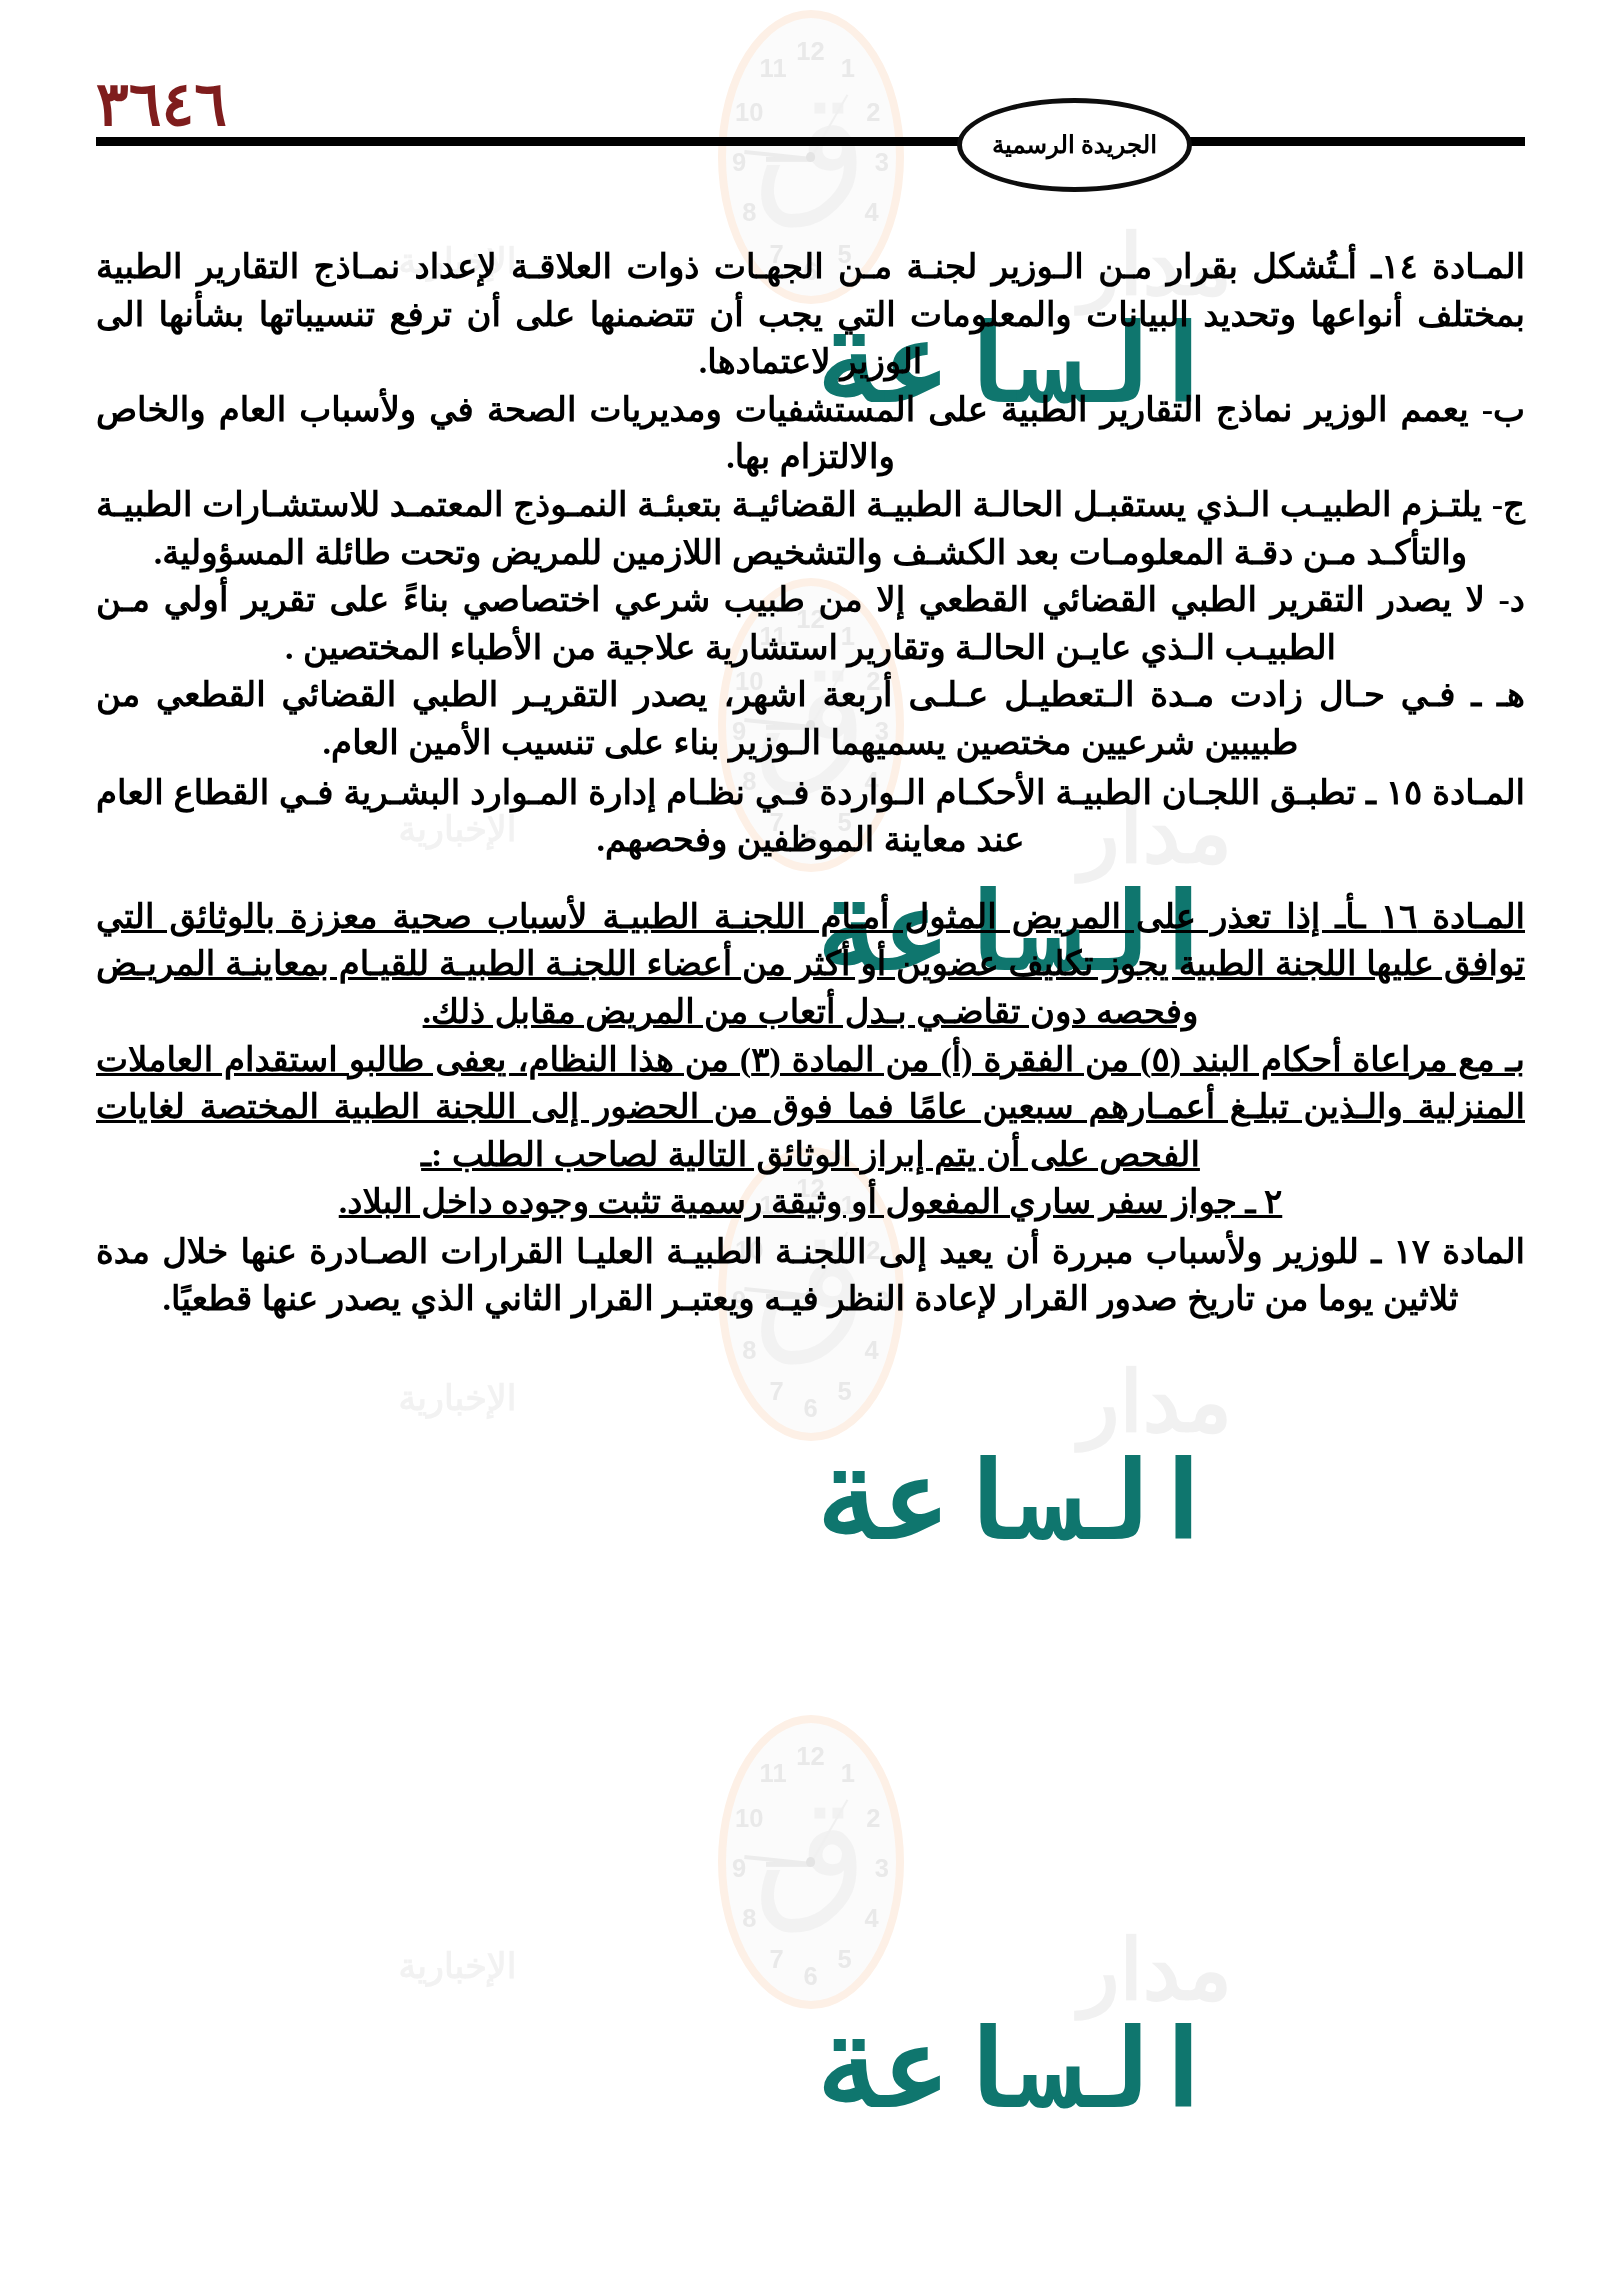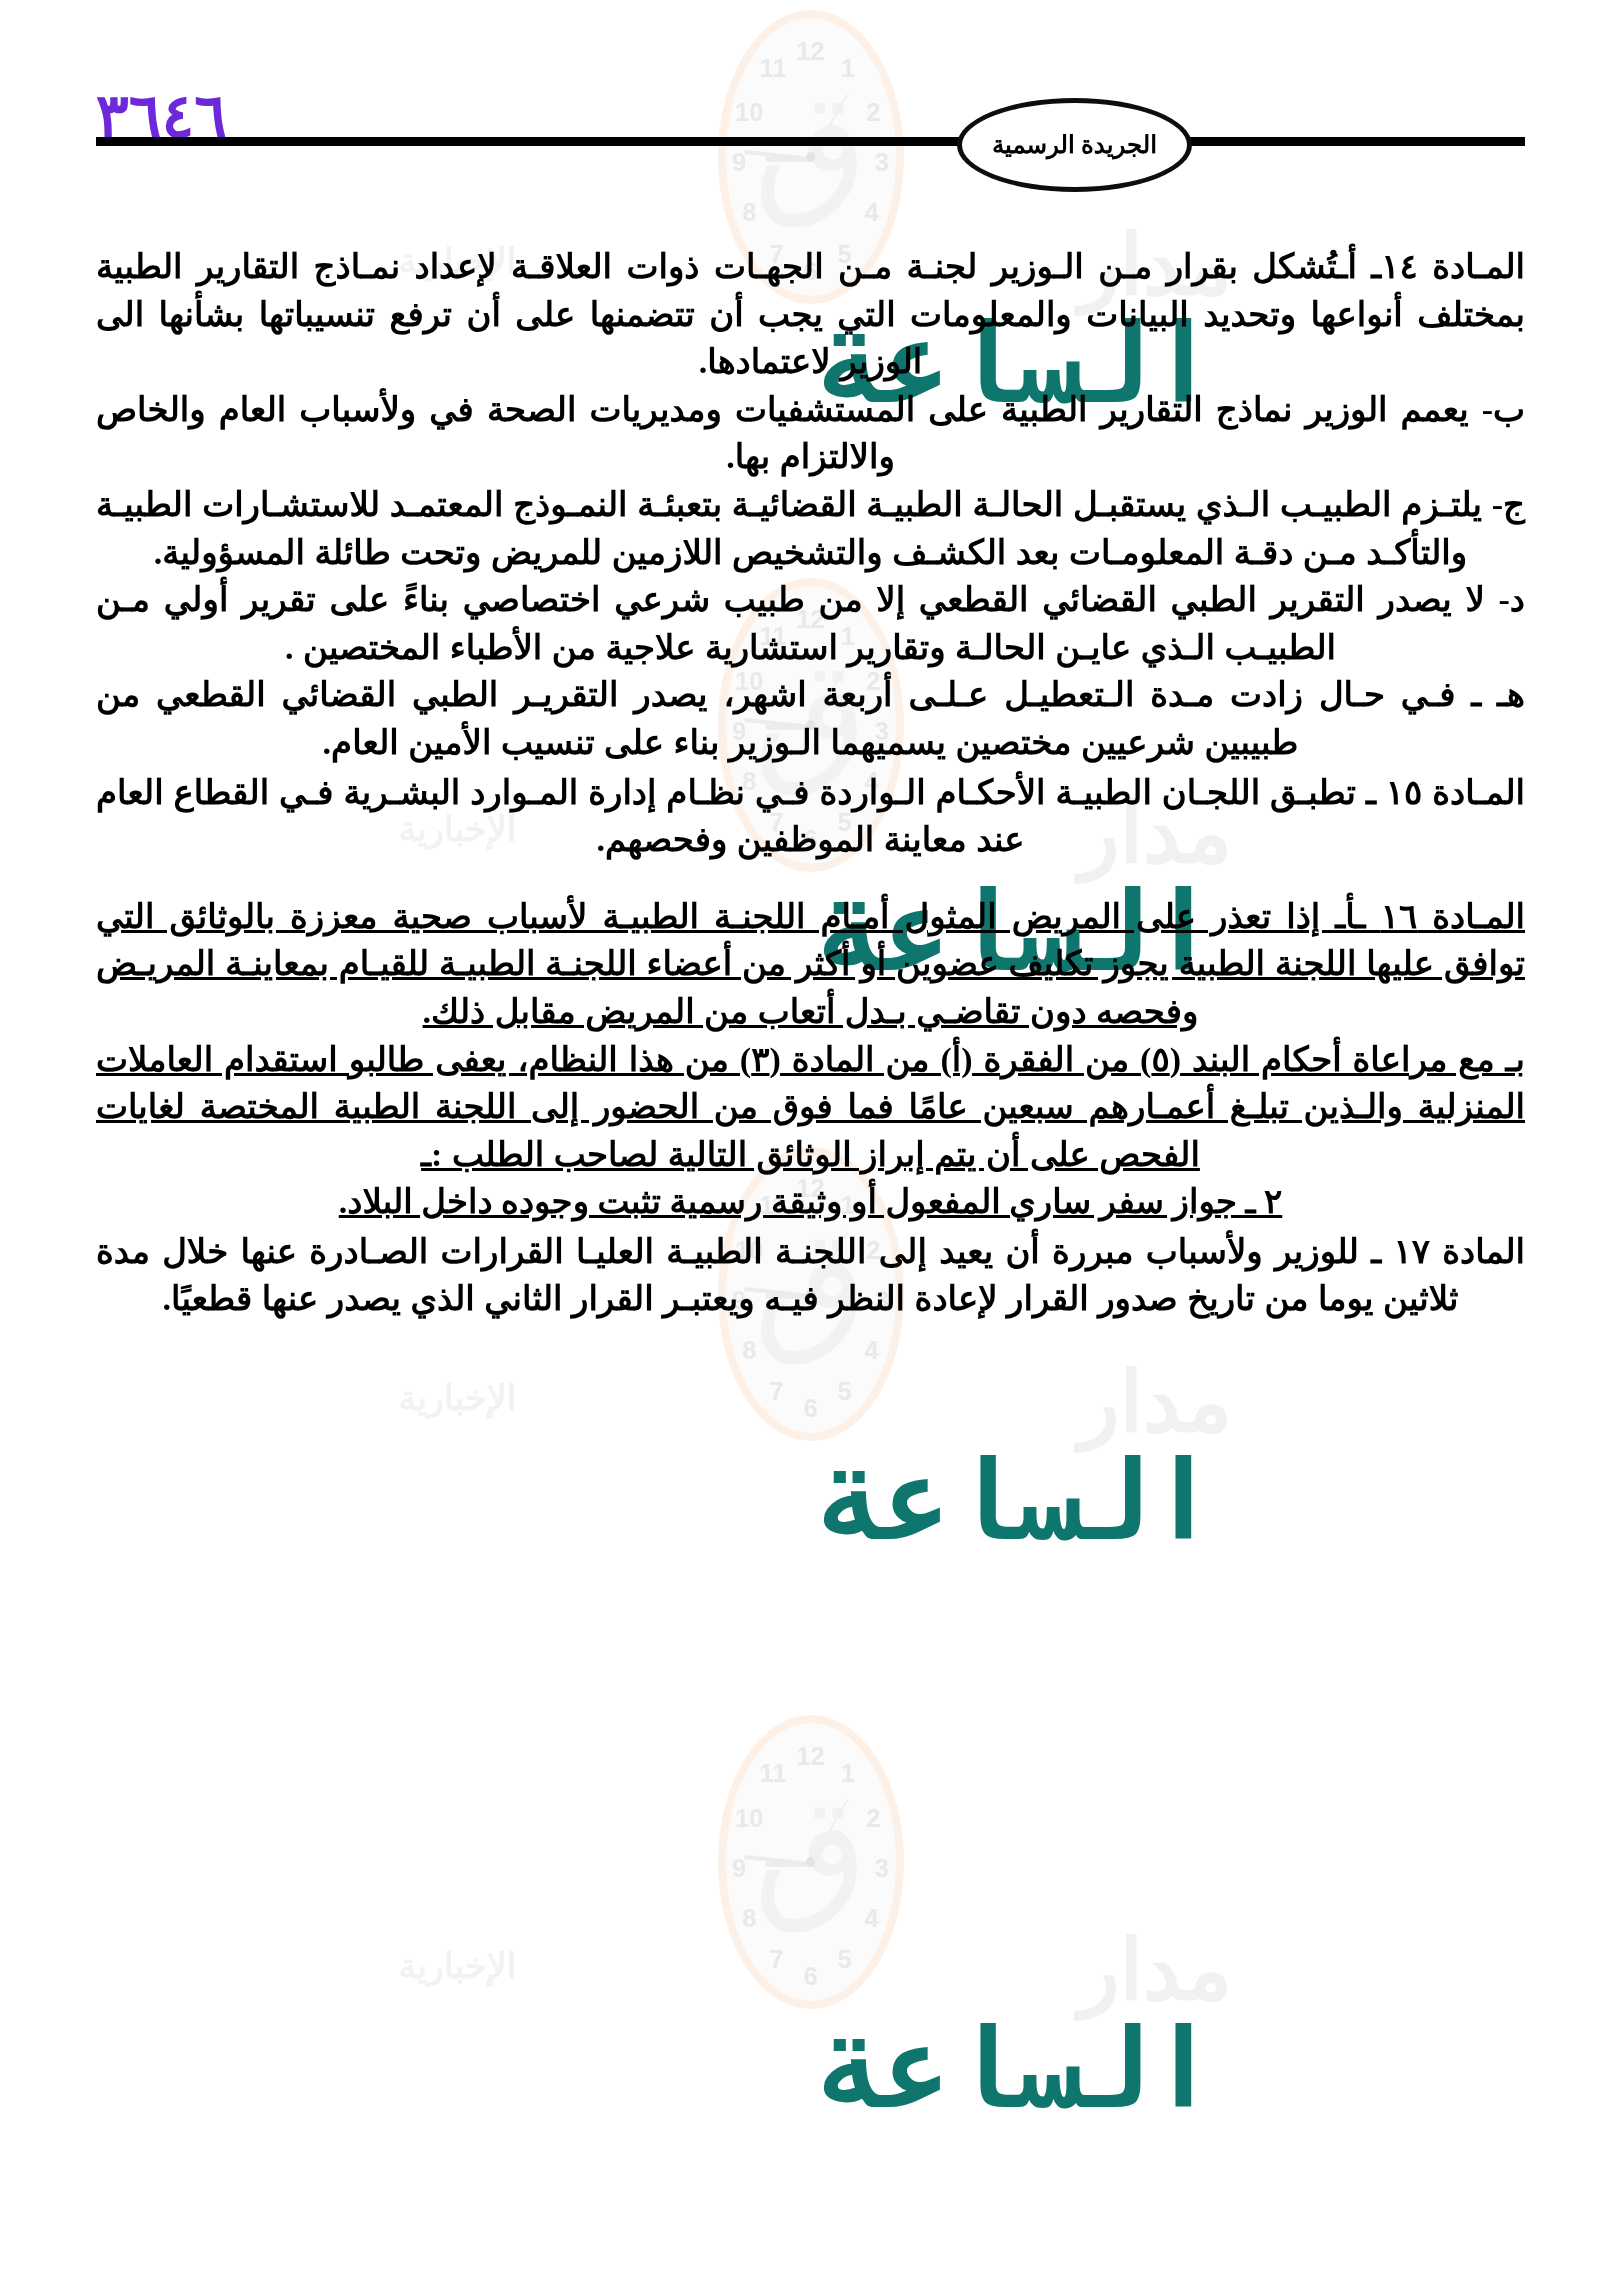--- a/index.html
+++ b/index.html
@@ -115,23 +115,22 @@
     height: 118px;
     z-index: 3;
   }
   .page-number {
     position: absolute;
     top: -7.8px;
     left: 0;
     font-size: 61px;
     font-weight: 700;
     font-family: "Liberation Serif", serif;
-    color: #6d28d9;
+    color: #7f1d1d;
     letter-spacing: 2px;
-    margin-top: 12px;
   }
   .header-rule {
     position: absolute;
     top: 61px;
     left: 0;
     right: 0;
     height: 8.8px;
     background: #000;
   }
   .gazette-oval {

